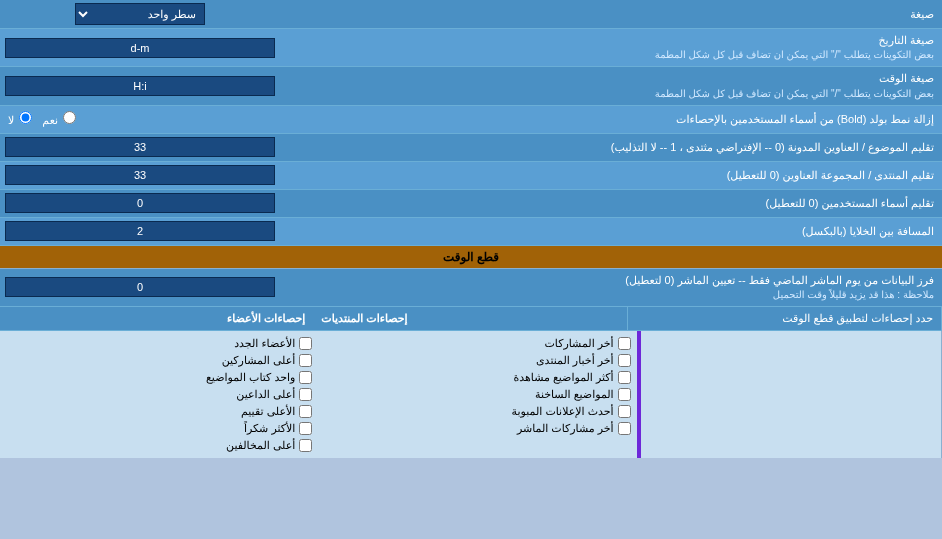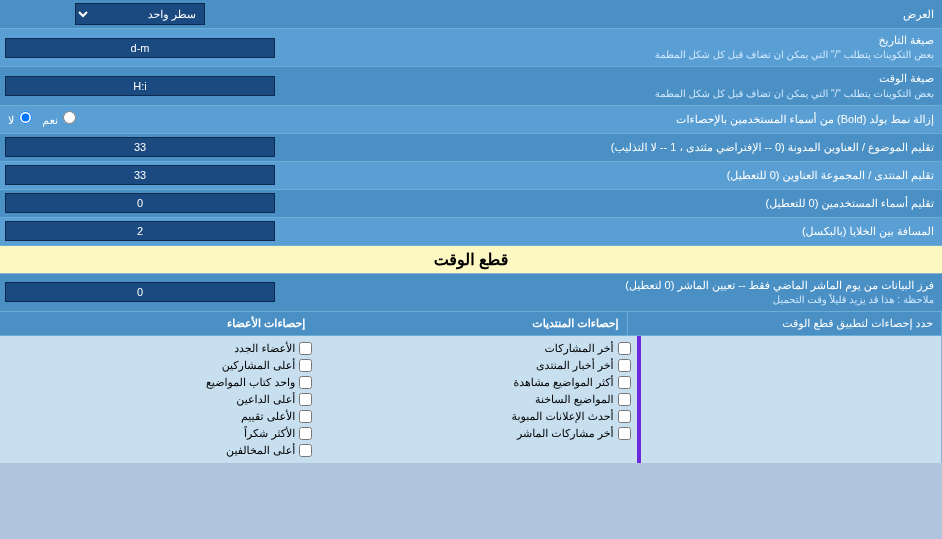--- a/index.html
+++ b/index.html
@@ -55,26 +55,26 @@
       background: #1a4a80;
       border: 1px solid #0a2a50;
       color: #fff;
       padding: 2px 5px;
       font-size: 11px;
       text-align: center;
       height: 20px;
     }
 
     .section-header {
-      background: #fef9c3;
+      background: #a16207;
       color: #000;
       text-align: center;
       padding: 4px 8px;
       font-weight: bold;
-      font-size: 16px;
+      font-size: 12px;
       border-bottom: 1px solid #8ab0d0;
     }
 
     
     .top-row {
       display: flex;
       align-items: center;
       border-bottom: 1px solid #6aaed6;
       min-height: 28px;
       background: #4a90c4;
@@ -158,21 +158,21 @@
       font-size: 10px;
       color: #d0e8ff;
     }
   </style>
 </head>
 <body>
 
 <div class="container">
 
   <div class="top-row">
-    <div class="top-label">العرض</div>
+    <div class="top-label">صيغة</div>
     <div class="top-input">
       <select class="dropdown">
         <option>سطر واحد</option>
         <option>سطران</option>
         <option>ثلاثة أسطر</option>
       </select>
     </div>
   </div>
 
   <div class="row row-alt">
@@ -248,21 +248,21 @@
     </div>
     <div class="input-cell">
       <input type="text" class="text-input" value="0" style="">
     </div>
   </div>
 
   <div>
 
     <div style="display:flex; background:#4a90c4; border-bottom:1px solid #6aaed6;">
       <div style="flex:1; padding:5px 8px; color:#fff; font-size:11px; text-align:right; border-right:1px solid #6aaed6;">حدد إحصاءات لتطبيق قطع الوقت</div>
-      <div style="flex:1; padding:5px 8px; color:#fff; font-size:11px; text-align:right; font-weight:bold; border-right:1px solid #6aaed6;">إحصاءات المنتديات</div>
+      <div style="flex:1; padding:5px 8px; color:#fff; font-size:11px; text-align:left; font-weight:bold; border-right:1px solid #6aaed6;">إحصاءات المنتديات</div>
       <div style="flex:1; padding:5px 8px; color:#fff; font-size:11px; text-align:right; font-weight:bold;">إحصاءات الأعضاء</div>
     </div>
 
     <div style="display:flex; background:#c8dff0;">
 
       <div style="flex:1; border-right:1px solid #8ab0d0;"></div>
 
       <div style="flex:1; border-right:4px solid #6d28d9; padding:4px 6px;">
         <div class="checkbox-item">
           <input type="checkbox" style="">

